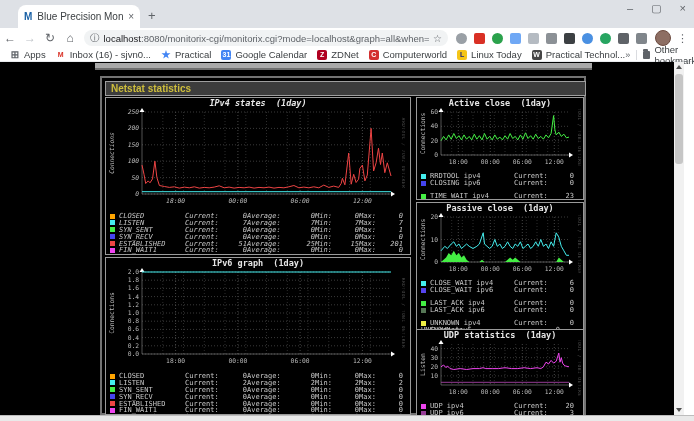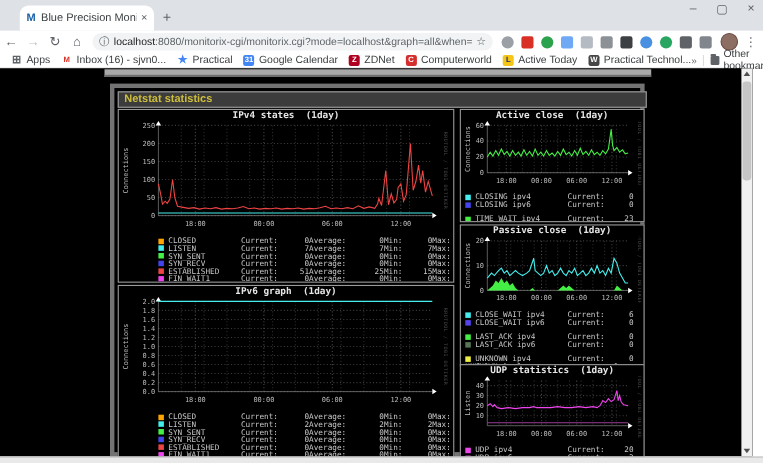--- a/index.html
+++ b/index.html
@@ -37,32 +37,32 @@
   .barright{margin-left:auto;display:flex;align-items:center;}
   .chev{color:#5f6368;font-size:9px;margin-right:6px;}
   .vdiv{width:1px;height:10px;background:#dadce0;margin-right:6px;}
   .folder{width:11px;height:8px;background:#5f6368;border-radius:1px;margin-right:4px;position:relative;}
   .folder:before{content:"";position:absolute;left:0;top:-2px;width:5px;height:2px;background:#5f6368;border-radius:1px 1px 0 0;}
   .obm{margin-right:8px;}
   
   .page{position:absolute;left:0;top:62px;width:684px;height:353px;background:#000;overflow:hidden;}
   .prev-edge{position:absolute;left:95px;top:1px;width:497px;height:5px;background:#a9a9a9;border-bottom:2px solid #6e6e6e;}
   .section{position:absolute;left:100px;top:14px;width:486px;height:339px;background:#000;
-           border:4px solid #737373;box-sizing:border-box;}
+           border:2px solid #737373;box-sizing:border-box;}
   .sechdr{position:absolute;left:3px;top:3px;width:474px;height:13px;background:#3c3c3c;
           border:1px solid #9e9e9e;font-size:10px;font-weight:bold;color:#cdbd3c;
           line-height:13px;padding-left:5px;}
   .gpanel{position:absolute;background:#000;border:1px solid #9a9a9a;box-sizing:border-box;overflow:hidden;}
   .gtitle{font-family:"DejaVu Sans Mono",monospace;font-size:8.5px;font-weight:bold;color:#e6e6e6;
           text-align:center;height:10px;line-height:11px;white-space:pre;}
   svg text.tick{font-family:"DejaVu Sans Mono",monospace;font-size:6.3px;fill:#bdbdbd;}
   svg text.wm{font-family:"DejaVu Sans Mono",monospace;font-size:4.5px;fill:#4a4a4a;letter-spacing:0.5px;}
   .leg{font-family:"DejaVu Sans Mono",monospace;font-size:7px;color:#c8c8c8;padding:2px 0 0 4px;}
   .lrow{display:grid;align-items:center;height:6.9px;}
-  .leg-wide .lrow{grid-template-columns:9px 66px 44px 18px 50px 18px 28px 16px 28px 16px;margin-left:32px;}
+  .leg-wide .lrow{grid-template-columns:9px 66px 44px 18px 50px 18px 28px 16px 28px 16px;}
   .leg-narrow .lrow{grid-template-columns:9px 84px 46px 14px;height:7px;}
   .sw{width:5px;height:5px;display:inline-block;}
   .ln{white-space:pre;}
   .ll{text-align:left;}
   .lv{text-align:right;}
   .lgap{height:6px;}
   
   .sbar{position:absolute;right:0;top:0;width:10px;height:353px;background:#f1f1f1;}
   .sarrow{position:absolute;left:2px;width:0;height:0;border-left:3px solid transparent;border-right:3px solid transparent;}
   .sarrow.up{top:3px;border-bottom:4px solid #505050;}
@@ -138,42 +138,42 @@
         <span class="bm">
        <span class="bico" style="background:#b00020;color:#ffffff">Z</span>
        <span>ZDNet</span>
         </span>
         <span class="bm">
        <span class="bico" style="background:#d32f2f;color:#ffffff">C</span>
        <span>Computerworld</span>
         </span>
         <span class="bm">
        <span class="bico" style="background:#f5c518;color:#1a237e">L</span>
-       <span>Active Today</span>
+       <span>Linux Today</span>
         </span>
         <span class="bm">
        <span class="bico" style="background:#464646;color:#ffffff">W</span>
        <span>Practical Technol...</span>
         </span>
       </span>
     <span class="barright">
       <span class="chev">»</span>
       <span class="vdiv"></span>
       <span class="folder"></span>
       <span class="obm">Other bookmarks</span>
     </span>
   </div>
 
   <div class="page">
     <div class="prev-edge"></div>
 
     <div class="section">
       <div class="sechdr">Netstat statistics</div>
 
-      <div class="gpanel" style="left:3px;top:19px;width:306px;height:158px;">
+      <div class="gpanel" style="left:3px;top:19px;width:306px;height:158px;font-style:italic;">
         <div class="gtitle">IPv4 states  (1day)</div>
         <svg width="299" height="98">
             <line x1="56.8" y1="4" x2="56.8" y2="86" stroke="#2c2c2c" stroke-dasharray="1,2"></line>
             <line x1="77.5" y1="4" x2="77.5" y2="86" stroke="#2c2c2c" stroke-dasharray="1,2"></line>
             <line x1="98.3" y1="4" x2="98.3" y2="86" stroke="#2c2c2c" stroke-dasharray="1,2"></line>
             <line x1="119.0" y1="4" x2="119.0" y2="86" stroke="#2c2c2c" stroke-dasharray="1,2"></line>
             <line x1="139.8" y1="4" x2="139.8" y2="86" stroke="#2c2c2c" stroke-dasharray="1,2"></line>
             <line x1="160.5" y1="4" x2="160.5" y2="86" stroke="#2c2c2c" stroke-dasharray="1,2"></line>
             <line x1="181.3" y1="4" x2="181.3" y2="86" stroke="#2c2c2c" stroke-dasharray="1,2"></line>
             <line x1="202.0" y1="4" x2="202.0" y2="86" stroke="#2c2c2c" stroke-dasharray="1,2"></line>
@@ -471,21 +471,21 @@
             <line x1="24" y1="47" x2="152" y2="47" stroke="#8a8a8a" stroke-width="0.6"></line>
             <polygon points="21.5,4 26.5,4 24,0" fill="#ffffff"></polygon>
             <polygon points="152,44.5 152,49.5 156,47" fill="#ffffff"></polygon>
             <polyline points="24.0,32.7 26.6,28.4 29.1,31.9 31.7,26.9 34.2,31.2 36.8,25.5 39.4,30.5 41.9,27.7 44.5,31.9 47.0,26.9 49.6,31.2 52.2,28.4 54.7,31.9 57.3,26.2 59.8,31.2 62.4,27.7 65.0,31.9 67.5,25.5 70.1,31.2 72.6,28.4 75.2,31.9 77.8,26.9 80.3,31.2 82.9,29.1 85.4,31.9 88.0,27.7 90.6,31.2 93.1,25.5 95.7,30.5 98.2,28.4 100.8,31.9 103.4,26.9 105.9,31.2 108.5,24.8 111.0,30.5 113.6,27.7 116.2,31.2 118.7,26.2 121.3,30.5 123.8,28.4 126.4,31.2 129.0,26.9 131.5,29.8 134.1,25.5 136.6,7.6 137.9,21.9 139.2,26.9 141.8,24.1 144.3,28.4 146.9,26.2 149.4,29.8 152.0,29.1" fill="none" stroke="#44ee44" stroke-width="1"></polyline>
             <text transform="rotate(-90 6 25.5)" x="6" y="27.5" text-anchor="middle" class="tick">Connections</text>
             <text transform="rotate(90 161 25.5)" x="161" y="25.5" text-anchor="middle" class="wm">RRDTOOL / TOBI OETIKER</text>
           </svg>
         <div class="leg leg-narrow">
             <div class="lrow">
               <span class="sw" style="background:#44eeee"></span>
-              <span class="ln">CLOSING ipv4</span>
+              <span class="ln">RRDTOOL ipv4</span>
               <span class="ll">Current:</span>
               <span class="lv">0</span>
             </div>
             <div class="lrow">
               <span class="sw" style="background:#4444ee"></span>
               <span class="ln">CLOSING ipv6</span>
               <span class="ll">Current:</span>
               <span class="lv">0</span>
             </div>
             <div class="lgap"></div>

